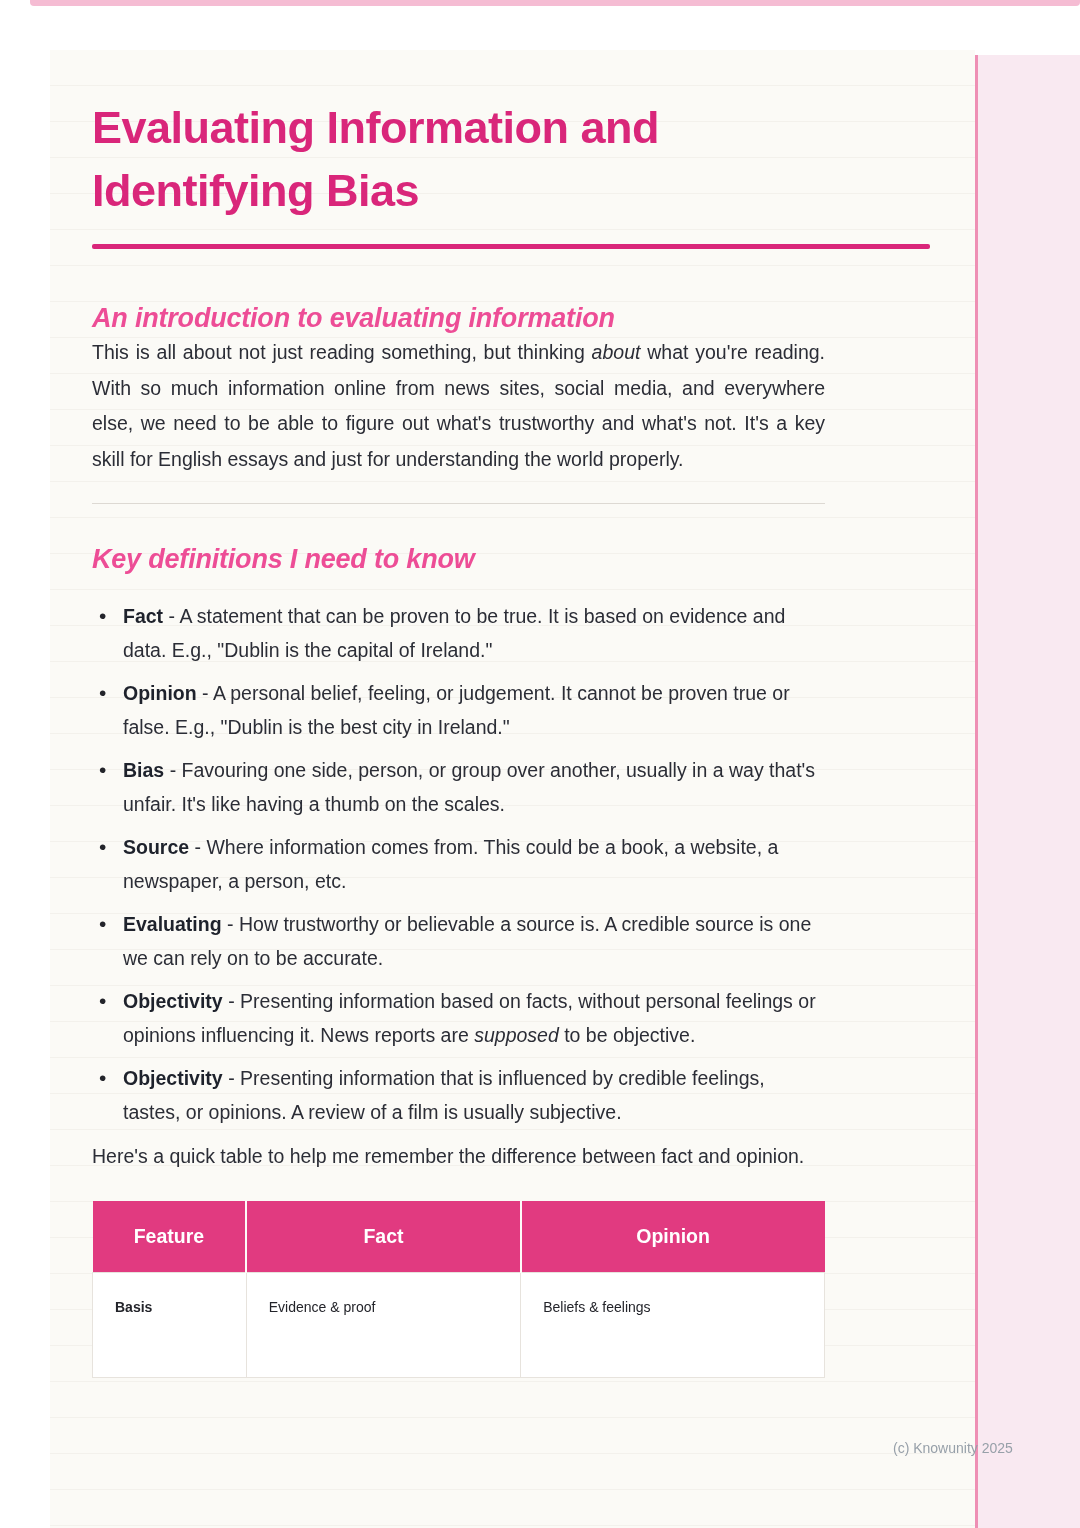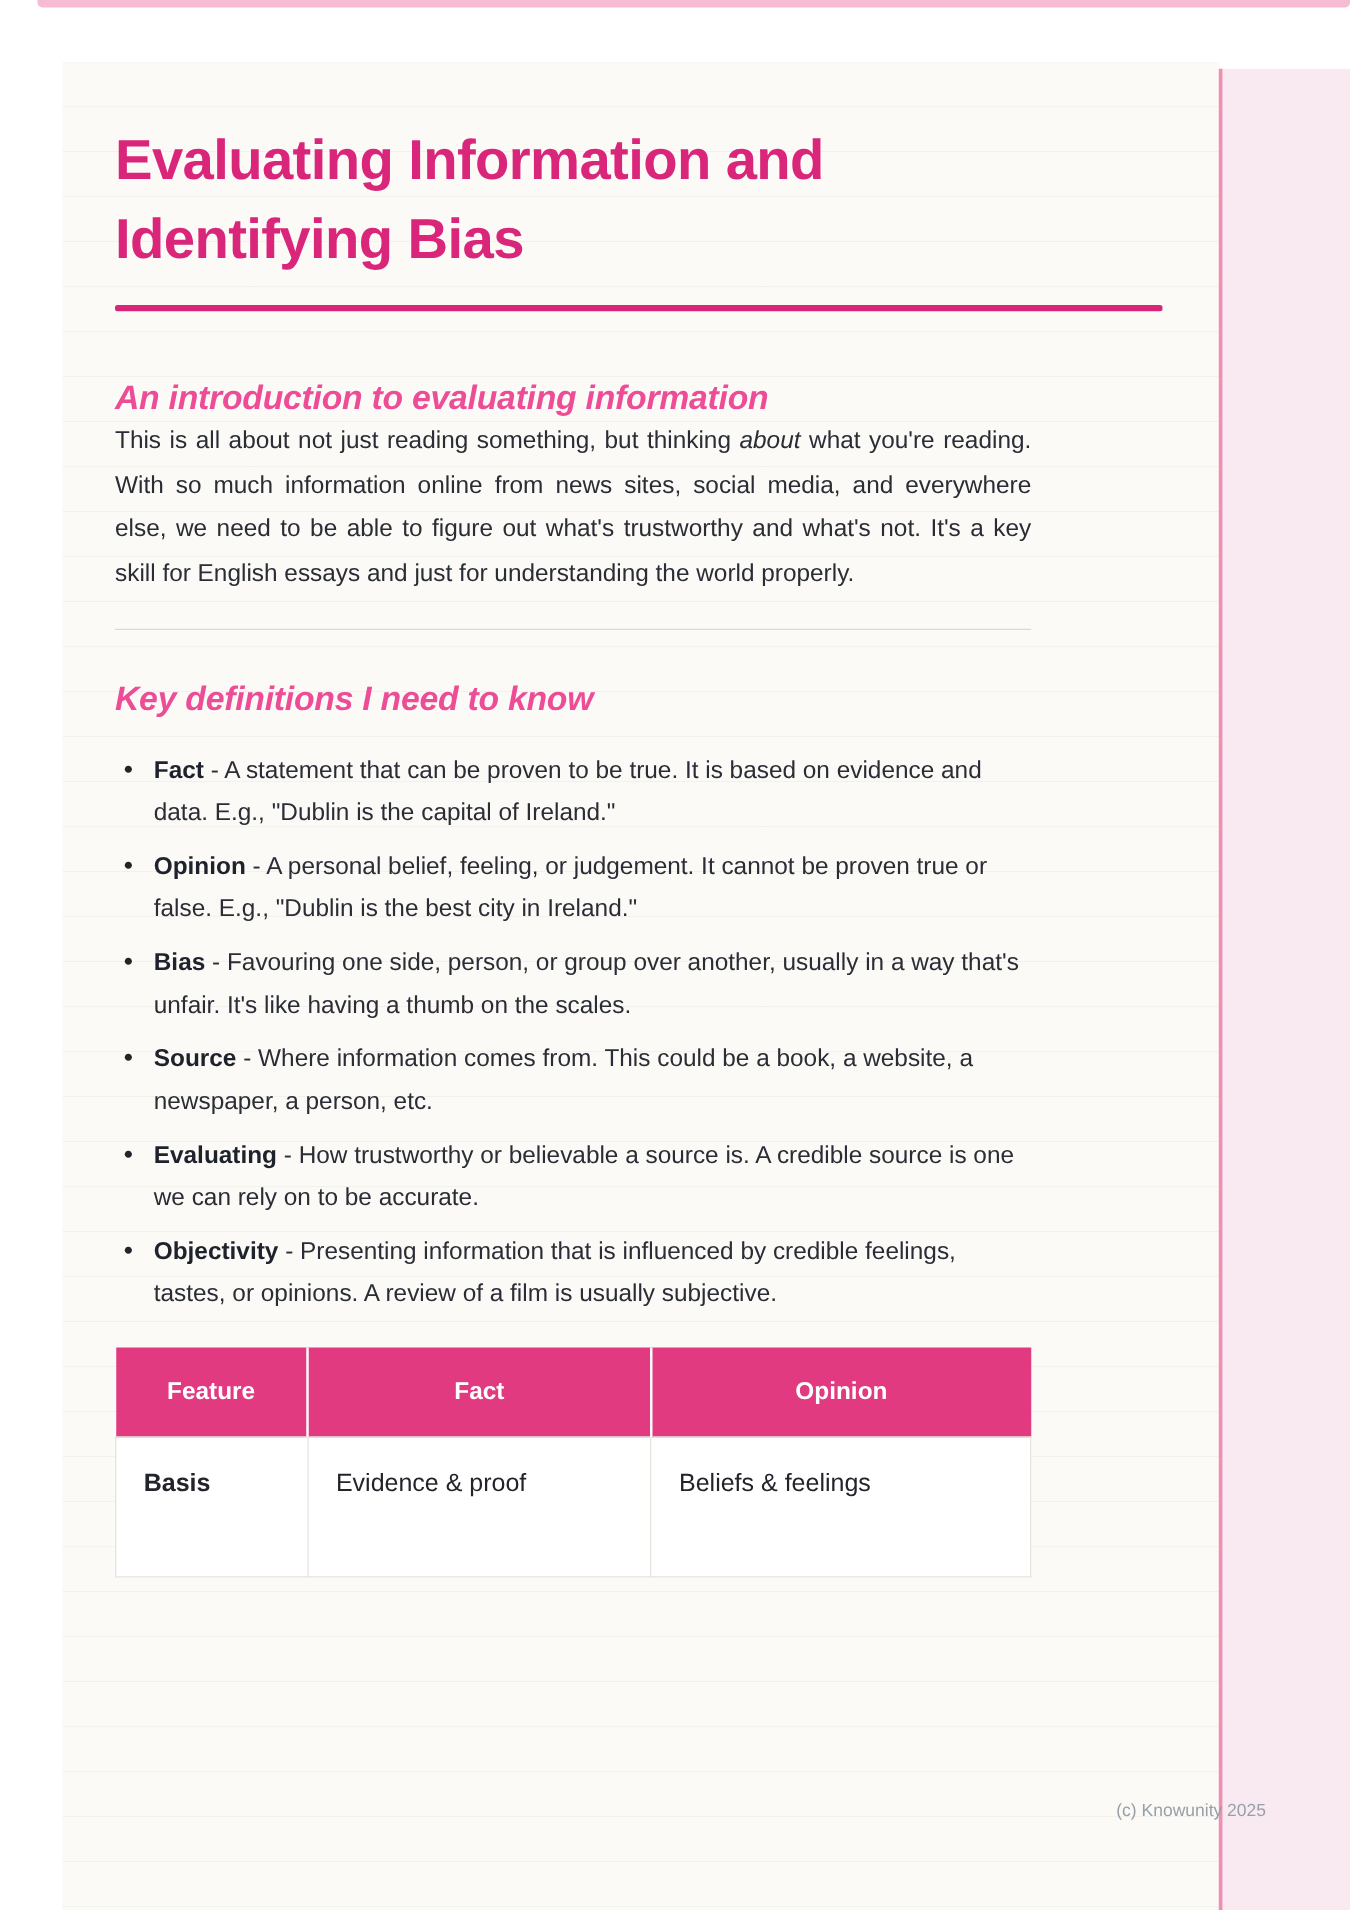--- a/index.html
+++ b/index.html
@@ -67,21 +67,21 @@
   .outro { margin-top:8px; font-size:19.5px; line-height:35.5px; text-align:justify; }
 
   table.fo { margin-top:26px; width:733px; border-collapse:collapse; }
   table.fo th {
     background:var(--table_header_bg,#e13a80); color:#ffffff;
     font-size:19.5px; font-weight:700; text-align:center;
     padding:24px 22px; border-right:2px solid #fdfbf9;
   }
   table.fo th:last-child { border-right:none; }
   table.fo td {
-    background:#ffffff; font-size:20px; color:#23242a;
+    background:#ffffff; font-size:14px; color:#23242a;
     padding:26px 22px 62px; border:1px solid #e7e3dd; vertical-align:top;
   }
   table.fo td.b { font-weight:700; }
 
   .footer-credit {
     position:absolute; left:893px; top:1440px; font-size:14px;
     color:#97a0a9; z-index:5; white-space:nowrap;
   }
 </style>
 </head>
@@ -139,26 +139,34 @@
     <li>
       <span class="term">Evaluating</span>
       <span>-</span>
       <span>How trustworthy or believable a source is. A credible source is one we can rely on to be accurate.</span>
       <em></em>
       <span></span>
     </li>
     <li>
       <span class="term">Objectivity</span>
       <span>-</span>
+      <span>Presenting information based on facts, without personal feelings or opinions influencing it. News reports are</span>
+      <em>supposed</em>
+      <span>to be objective.</span>
+    </li>
+    <li>
+      <span class="term">Objectivity</span>
+      <span>-</span>
       <span>Presenting information that is influenced by credible feelings, tastes, or opinions. A review of a film is usually subjective.</span>
       <em></em>
       <span></span>
     </li>
   </ul>
 
+  <p class="outro">Here's a quick table to help me remember the difference between fact and opinion.</p>
 
   <table class="fo">
     <colgroup>
       <col style="width:21%">
       <col style="width:37.5%">
       <col style="width:41.5%">
     </colgroup>
     <thead>
       <tr>
         <th>Feature</th>

